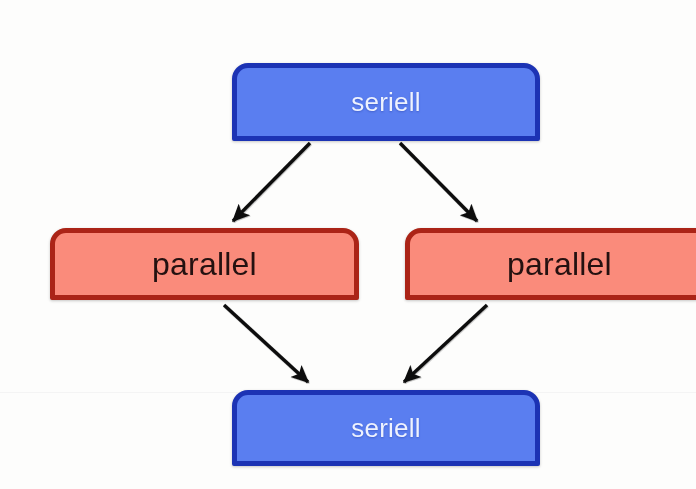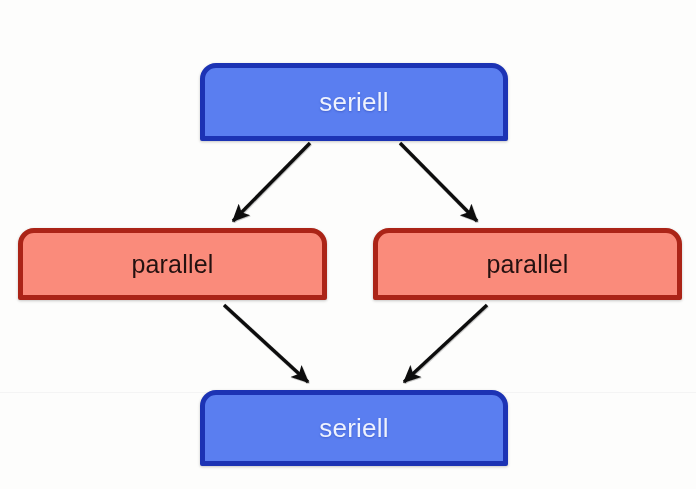--- a/index.html
+++ b/index.html
@@ -27,37 +27,38 @@
     position: absolute;
     box-sizing: border-box;
     display: flex;
     align-items: center;
     justify-content: center;
     border-style: solid;
     border-radius: 16px 16px 2px 2px;
     text-align: center;
     white-space: nowrap;
     letter-spacing: 0.2px;
+    margin-left: 32px;
   }
   .node-serial {
     background: #5a7ef0;
     border-color: #1c33b4;
     border-width: 5px;
     color: #eef2fe;
     font-size: 26px;
     font-weight: 400;
     text-shadow: 0 1px 2px rgba(20, 40, 140, 0.35);
     box-shadow: 0 1px 3px rgba(0, 0, 0, 0.22);
   }
   .node-parallel {
     background: #fa8b7b;
     border-color: #ab2417;
     border-width: 5px;
     color: #241110;
-    font-size: 25px;
+    font-size: 32px;
     font-weight: 400;
     box-shadow: 0 1px 3px rgba(0, 0, 0, 0.22);
   }
   #edges {
     position: absolute;
     left: 0;
     top: 0;
     width: 696px;
     height: 489px;
     pointer-events: none;

